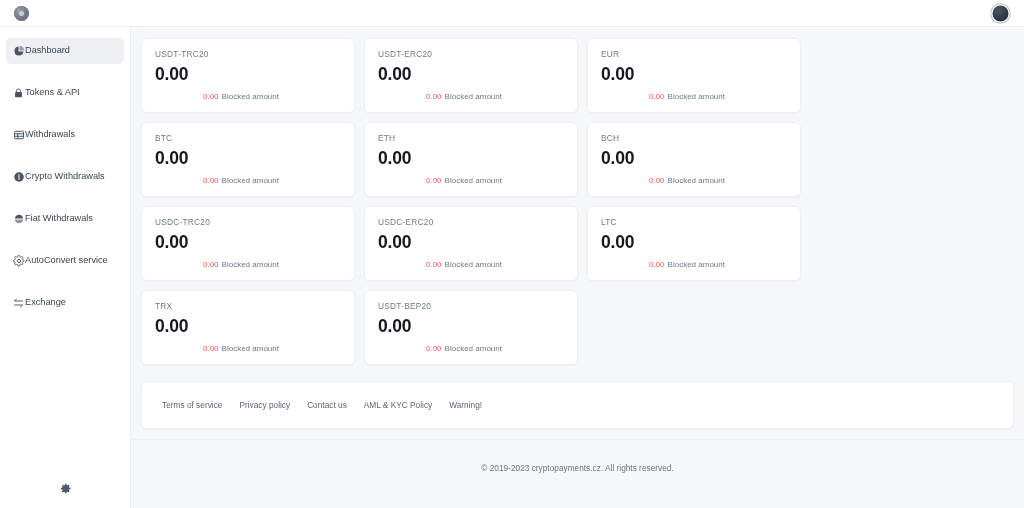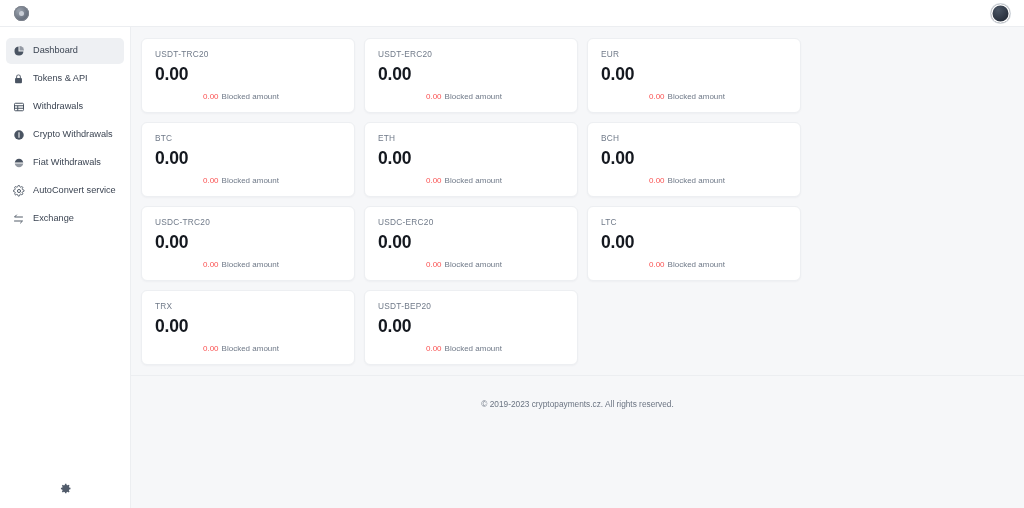--- a/index.html
+++ b/index.html
@@ -39,23 +39,23 @@
   .shell { position: absolute; top: 27px; left: 0; width: 1024px; height: 481px; display: flex; }
 
   
   .sidebar {
     width: 131px; height: 481px; background: #ffffff;
     border-right: 1px solid #eceef1;
     position: relative; flex: 0 0 131px;
   }
   .nav { padding: 11px 6px 0 6px; }
   .nav-item {
-    display: flex; align-items: center; gap: 8px;
+    display: flex; align-items: center; 
     height: 26px; padding: 0 6px; border-radius: 5px;
-    margin-bottom: 2px;
+    margin-bottom: 16px;
     color: #3b4452; font-size: 9.2px; white-space: nowrap;
     cursor: pointer;
   }
   .nav-item.active { background: #eef0f3; }
   .nav-ico { width: 13px; height: 13px; flex: 0 0 13px; display: flex; align-items: center; justify-content: center; color: #4a5462; }
   .nav-ico svg { display: block; }
   .nav-label { line-height: 1; }
 
   .sidebar-bottom {
     position: absolute; bottom: 10px; left: 0; width: 131px;
@@ -280,19 +280,28 @@
           <div class="card-title">USDT-BEP20</div>
           <div class="card-amount">0.00</div>
           <div class="card-sub">
             <span class="blocked-val">0.00</span><span>Blocked amount</span>
           </div>
         </div>
 
       </div>
     </section>
 
+    <div class="footer-card">
+      <div class="footer-links">
+        <span class="footer-link">Terms of service</span>
+        <span class="footer-link">Privacy policy</span>
+        <span class="footer-link">Contact us</span>
+        <span class="footer-link">AML &amp; KYC Policy</span>
+        <span class="footer-link">Warning!</span>
+      </div>
+    </div>
 
     <div class="copyright-bar">
       <span class="copyright-text">© 2019-2023 cryptopayments.cz. All rights reserved.</span>
     </div>
 
   </main>
 </div>
 
 </body></html>

